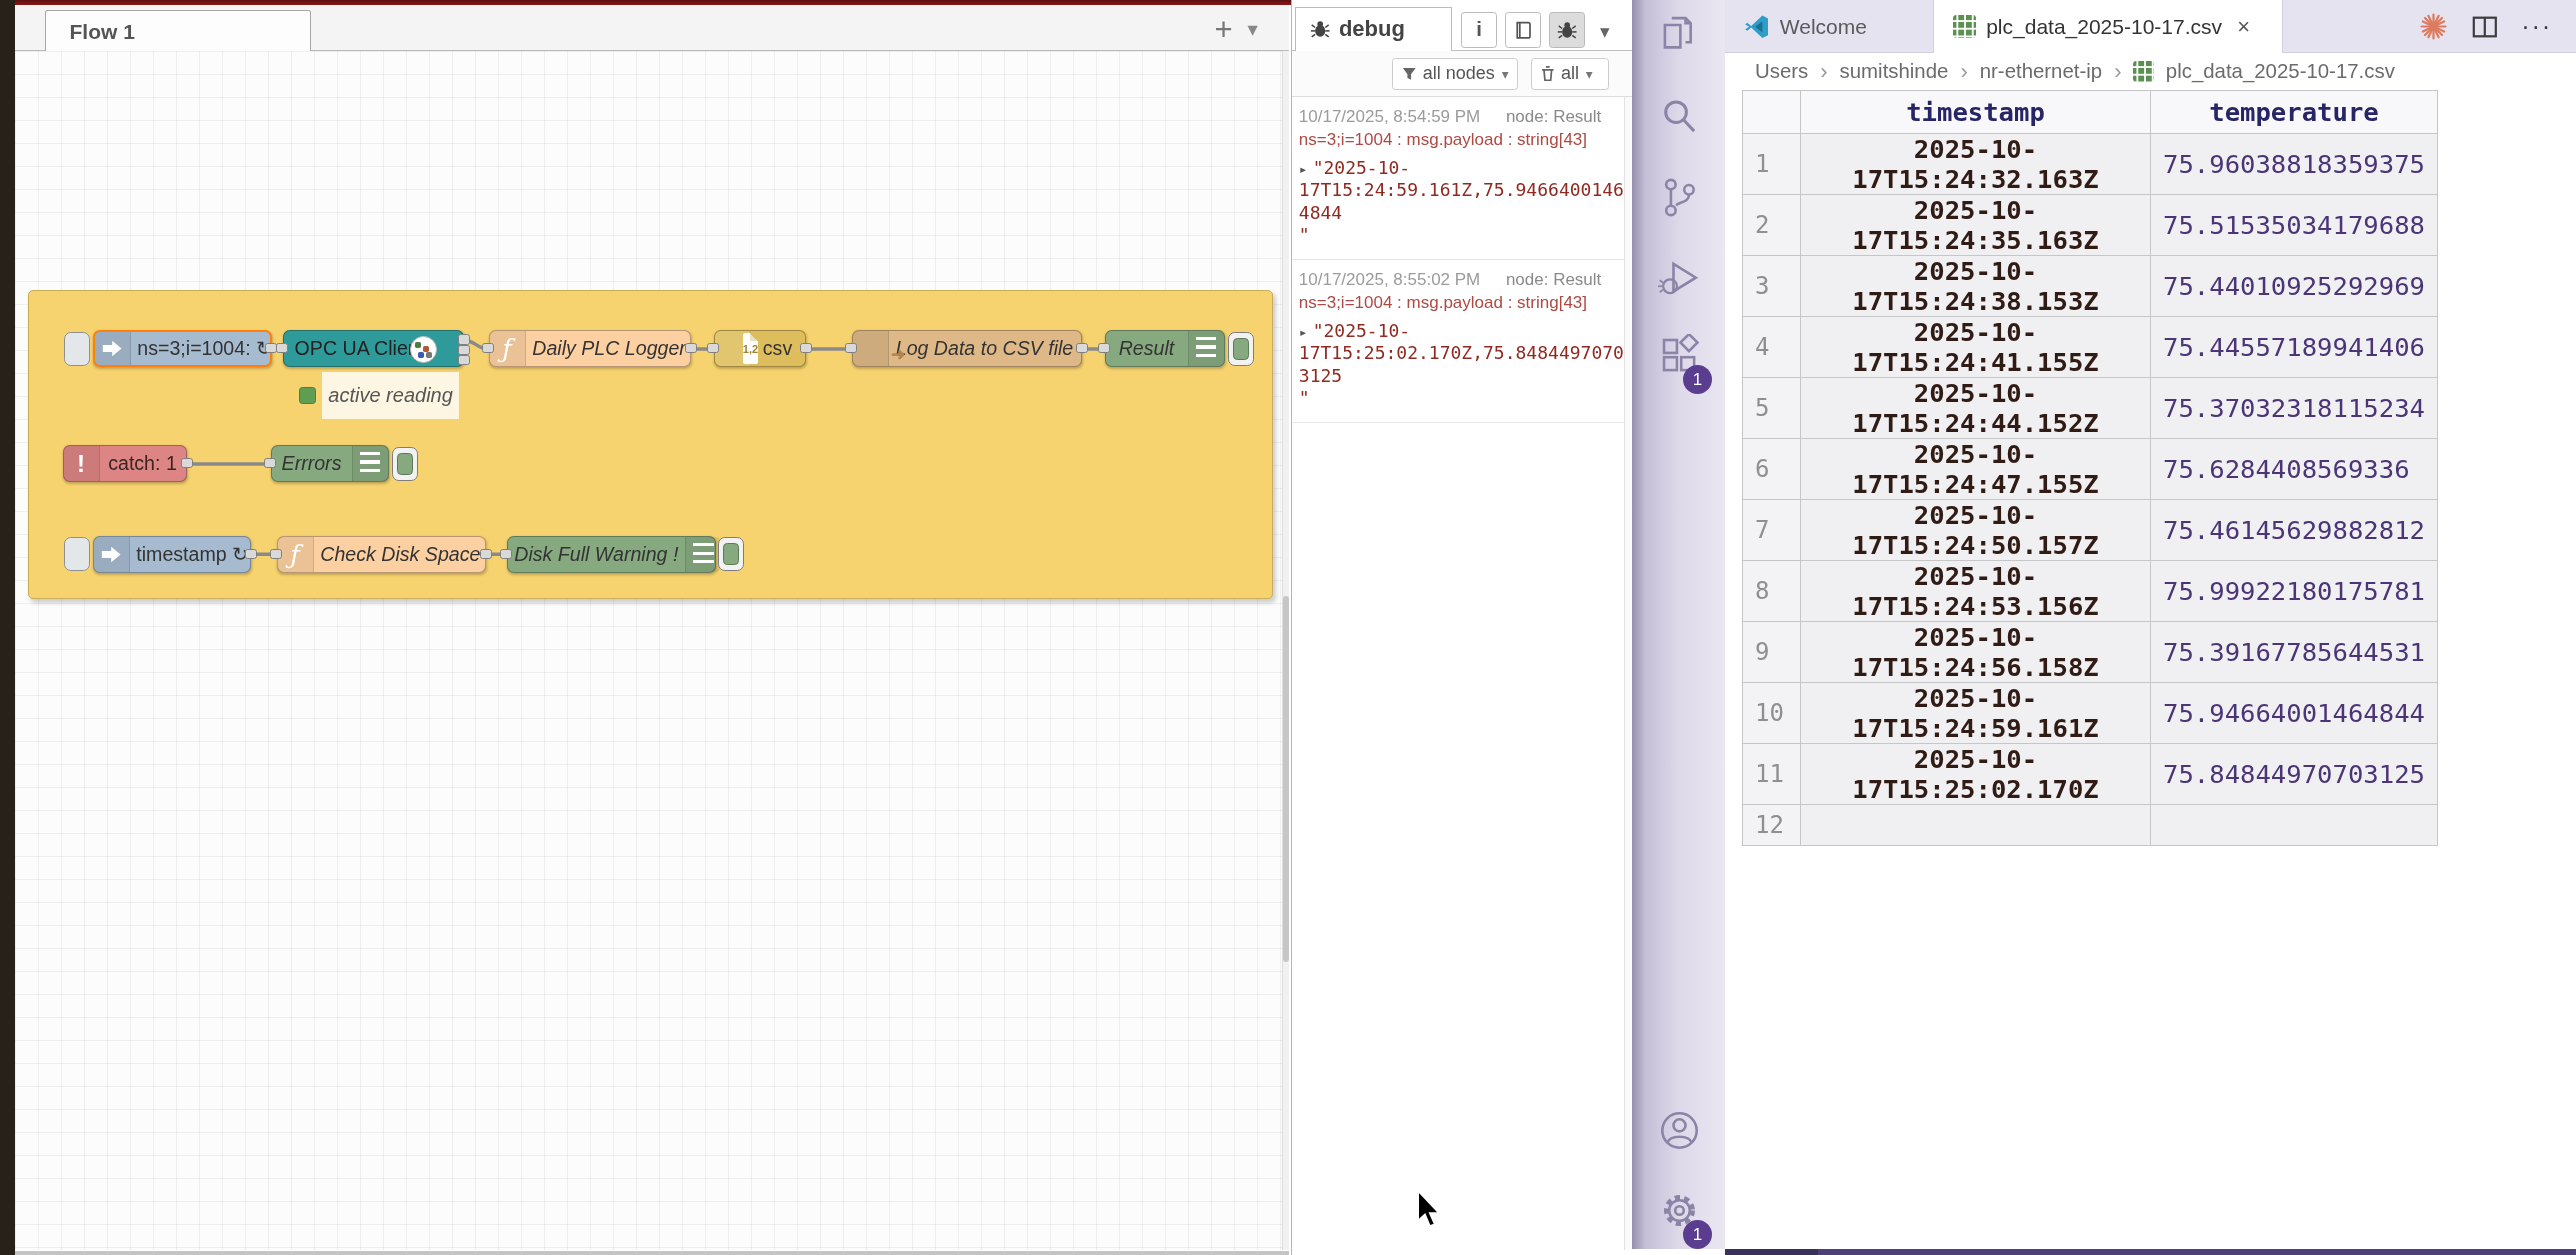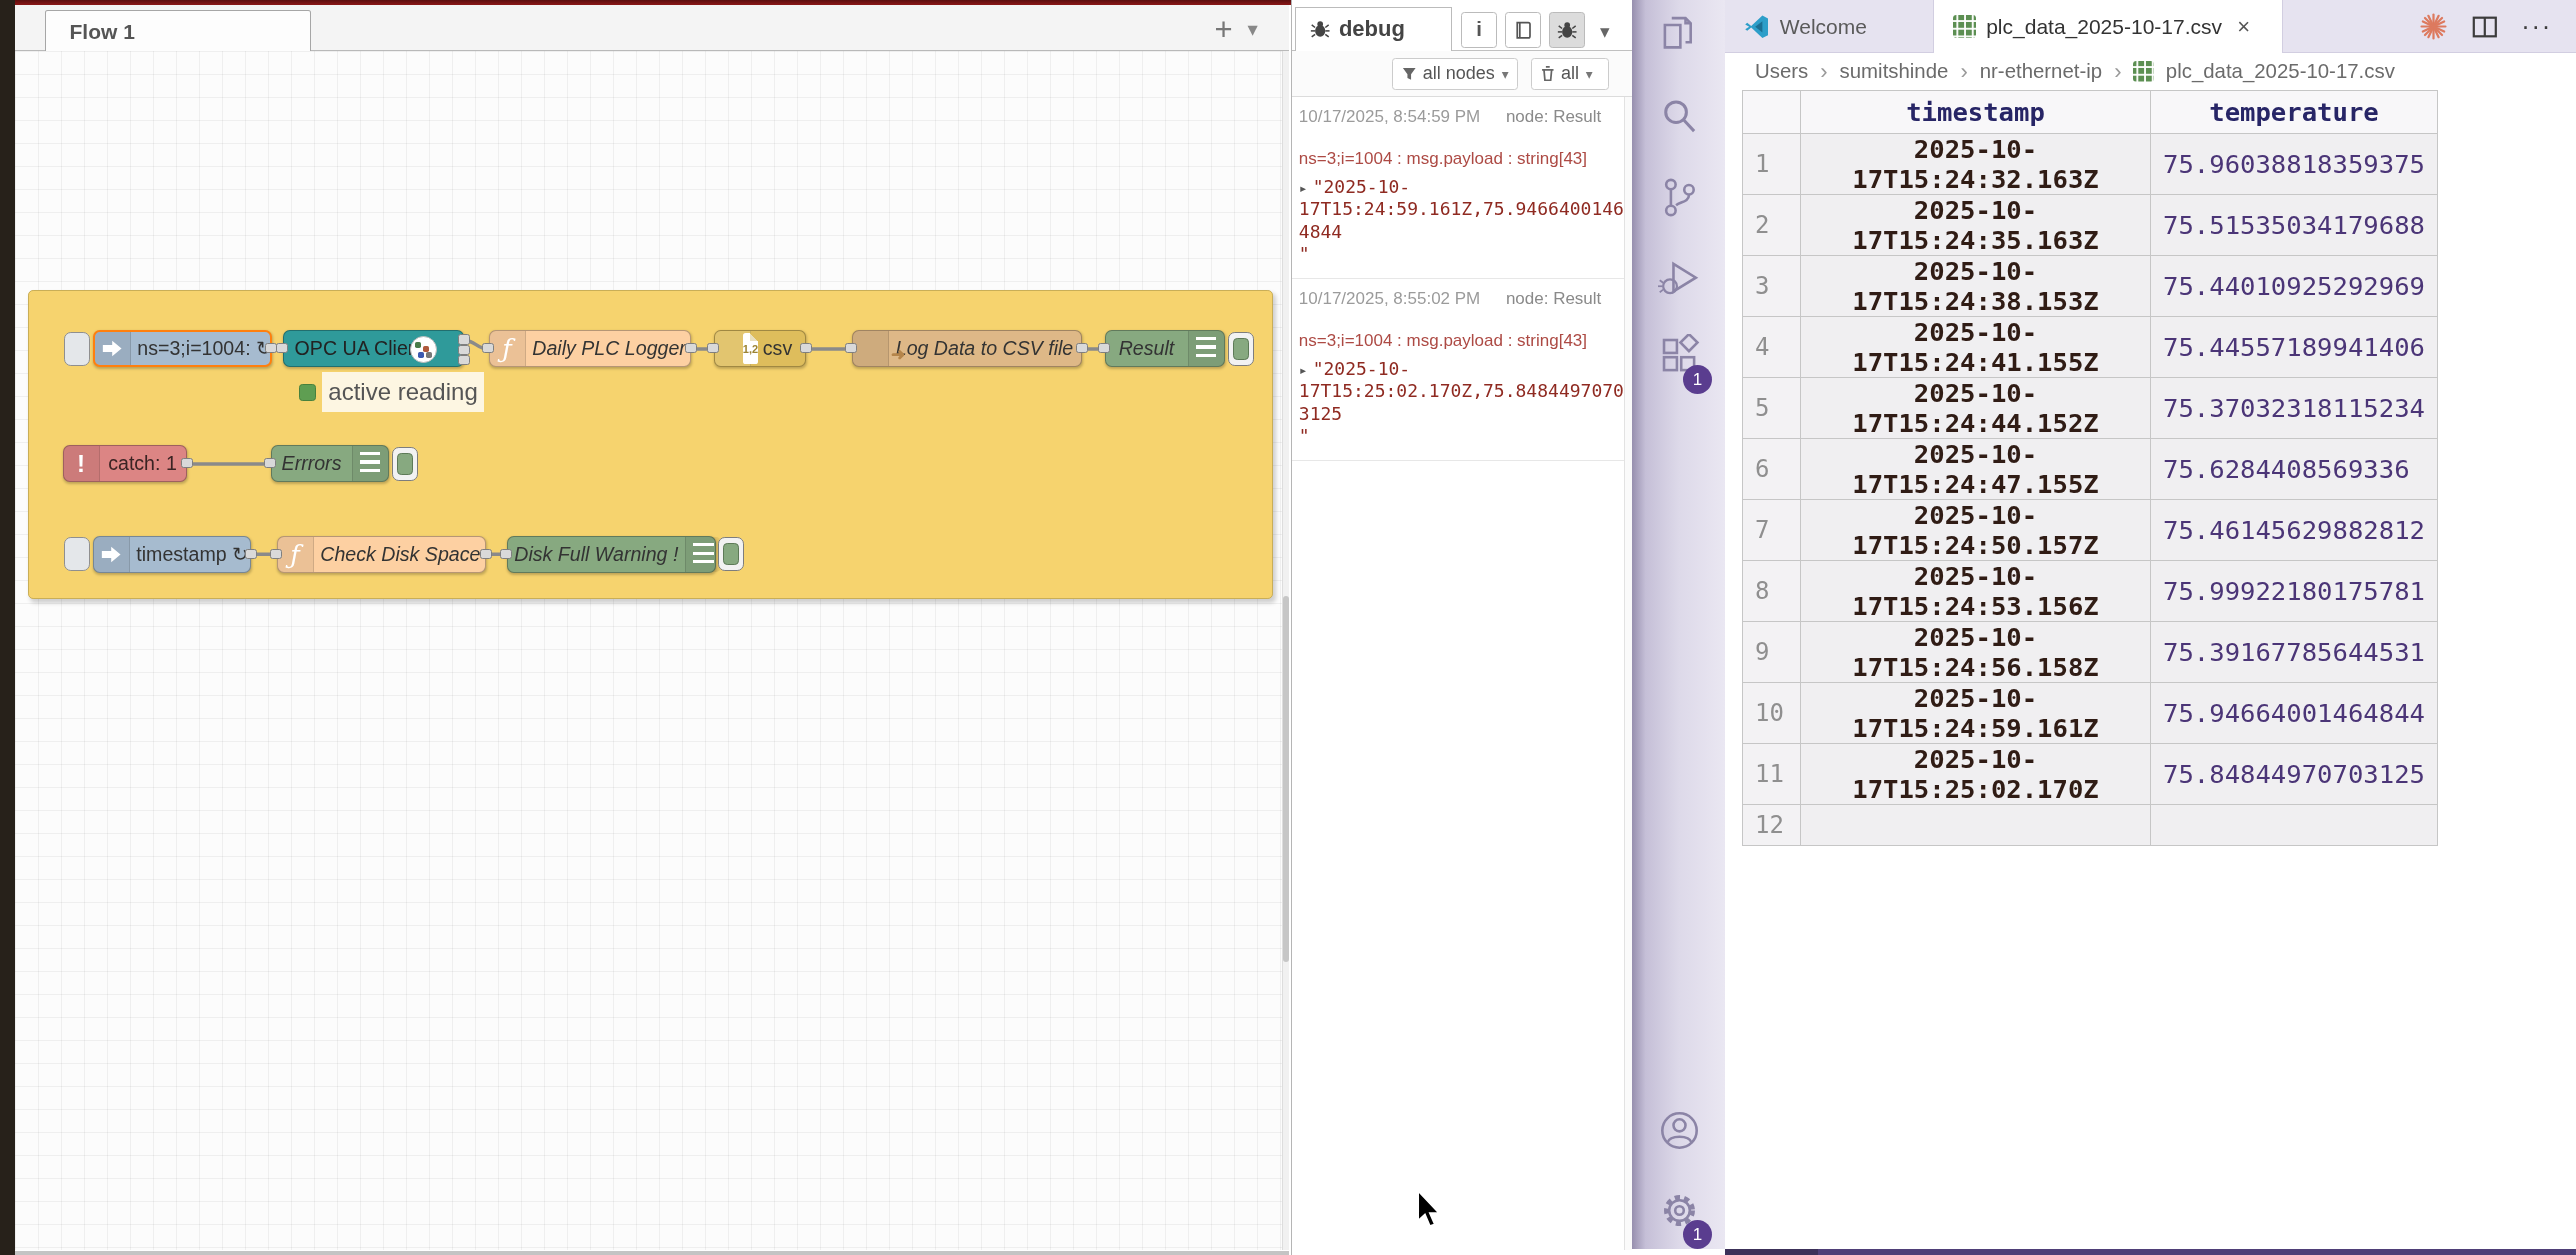--- a/index.html
+++ b/index.html
@@ -60,39 +60,39 @@
   .bars{width:20.4px;height:24px;background:repeating-linear-gradient(#fff 0 3.4px,transparent 3.4px 8.5px);}
   .opc-badge{position:absolute;right:25.6px;top:5.1px;width:27px;height:27px;background:#fff;border-radius:50%;
              border:0.9px solid #bbb;overflow:hidden;}
   .opc-badge i{position:absolute;width:6px;height:6px;border-radius:1.7px;}
   .page-icon{width:25.6px;height:31px;background:#fff;border-radius:2.6px;position:relative;font-size:11px;
              font-weight:bold;color:#9c8434;display:flex;align-items:center;justify-content:center;margin-left:37px;}
   .page-icon .fold{position:absolute;right:0;top:0;width:7.7px;height:7.7px;background:linear-gradient(225deg,#debd5c 50%,#e9e0c0 50%);}
   .arrow-page{color:#b5854a;font-size:17px;font-weight:bold;position:absolute;bottom:-1.7px;left:2.6px;}
   .status-line{position:absolute;left:284px;top:321px;display:flex;align-items:center;gap:6.8px;}
   .status-dot{width:17px;height:17px;background:#5f9e52;border:0.9px solid #48813d;border-radius:3.4px;}
-  .status-text{font-size:24px;color:#555;background:rgba(255,255,255,0.8);padding:6px 6px;}
+  .status-text{font-size:20px;color:#555;background:rgba(255,255,255,0.8);padding:12px 6px;font-style:italic;}
 
   
   .debug-panel{position:absolute;left:1291px;top:0;width:341px;height:1256px;background:#fff;border-left:1.7px solid #b5b5b5;}
   .dbg-header{position:absolute;left:0;top:5.1px;width:341px;height:46px;border-bottom:1.7px solid #c0c0c0;background:#fff;}
   .dbg-tab{position:absolute;left:3.4px;top:1.7px;width:157px;height:44px;background:#fff;border:1.7px solid #bbb;border-bottom:none;
            display:flex;align-items:center;gap:8.5px;padding-left:13.6px;font-size:22px;font-weight:bold;color:#444;}
   .hdr-btn{position:absolute;top:6.8px;width:36px;height:36px;border:1.7px solid #bbb;border-radius:3.4px;background:#fff;
            display:flex;align-items:center;justify-content:center;font-size:20.4px;color:#555;font-weight:bold;}
   .hdr-btn.active{background:#dcdcdc;}
   .dbg-caret{position:absolute;top:15.3px;left:308px;font-size:19px;color:#666;}
   .dbg-toolbar{position:absolute;left:0;top:51px;width:341px;height:46px;background:#fbfbfb;border-bottom:1.7px solid #dcdcdc;}
   .tool-btn{position:absolute;top:6.8px;height:32px;border:1.7px solid #ccc;border-radius:3.4px;background:#fff;
             display:flex;align-items:center;gap:6.8px;padding:0 8.5px;font-size:18px;color:#555;}
   .dbg-messages{position:absolute;left:0;top:97px;width:334px;}
   .dbg-msg{border-bottom:1.7px solid #e7e7e7;padding:10.2px 5.1px 12px 6.8px;}
   .msg-meta{display:flex;font-size:17px;color:#9b9b9b;}
   .msg-node{margin-left:25.6px;color:#8a8a8a;}
-  .msg-prop{font-size:17px;color:#ad4a44;margin-top:22px;}
+  .msg-prop{font-size:17px;color:#ad4a44;margin-top:3px;}
   .msg-payload{margin-top:6.8px;width:329px;font-family:"DejaVu Sans Mono",monospace;font-size:18px;line-height:1.25;
                color:#8f2a21;white-space:pre-wrap;overflow-wrap:break-word;}
   .msg-payload .tri{color:#555;font-size:14.5px;margin-right:5.1px;}
   .dbg-scroll{position:absolute;right:0;top:97px;width:7.7px;height:1153px;background:#fafafa;border-left:0.9px solid #e2e2e2;}
 
   
   .vscode{position:absolute;left:1632px;top:0;width:944px;height:1256px;background:#fff;}
   .activity-bar{position:absolute;left:0;top:0;width:93px;height:1249px;
      background:linear-gradient(90deg,#978fae 0,#c5bfd7 13.6px,#ddd9e9 47px,#eae7f2 100%);}
   .act-icon{position:absolute;left:25.6px;width:43px;height:43px;}

